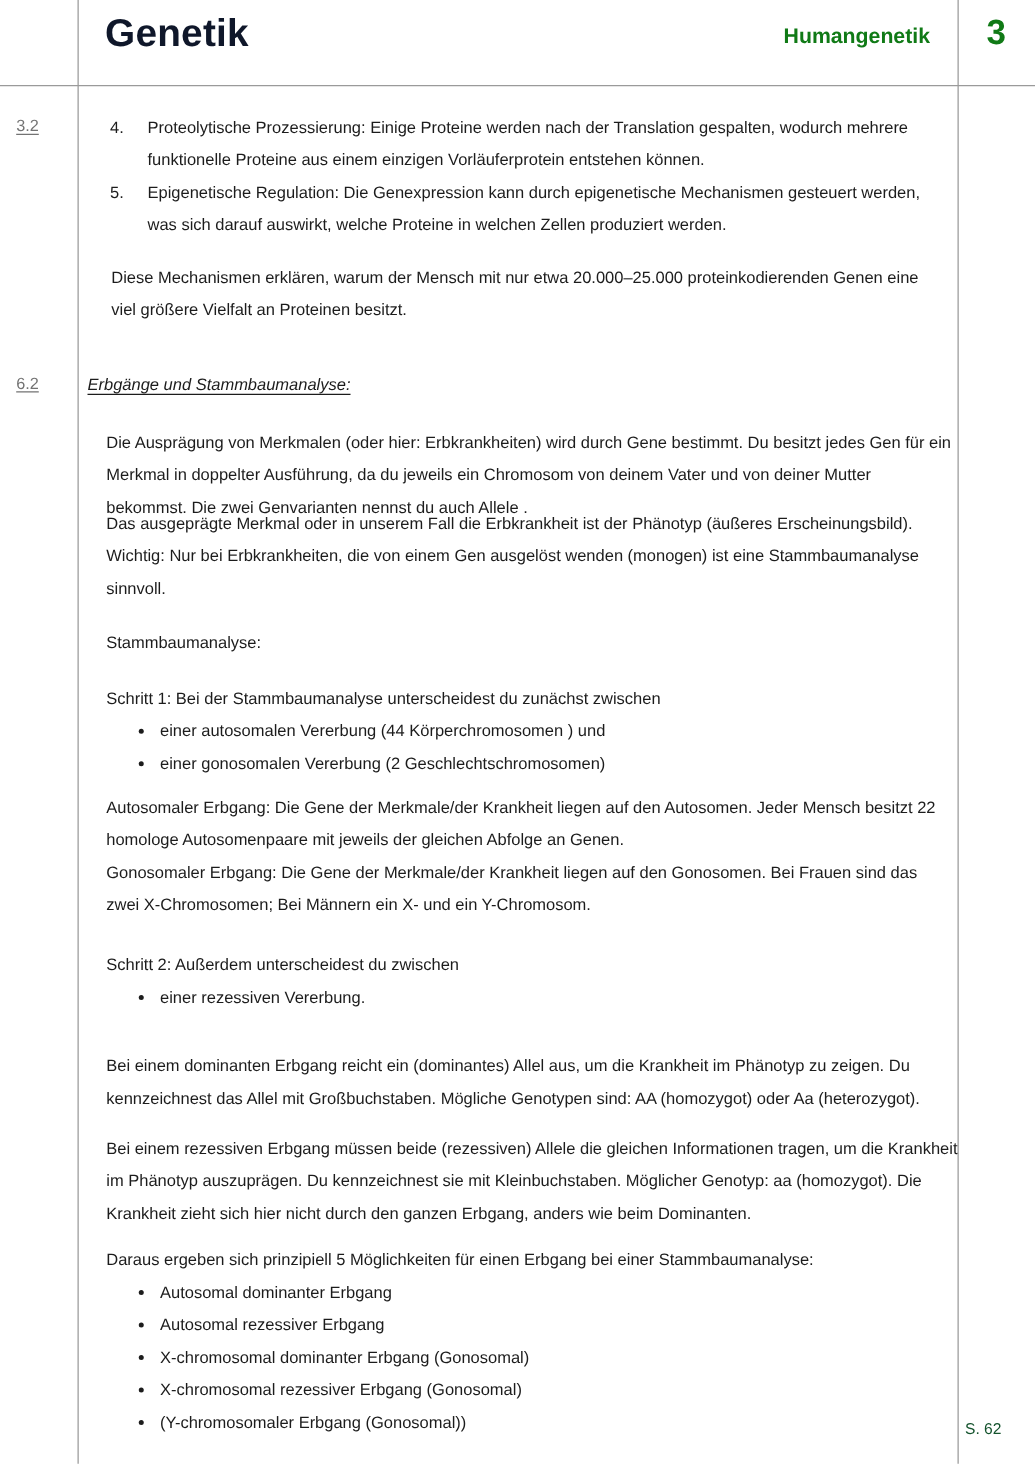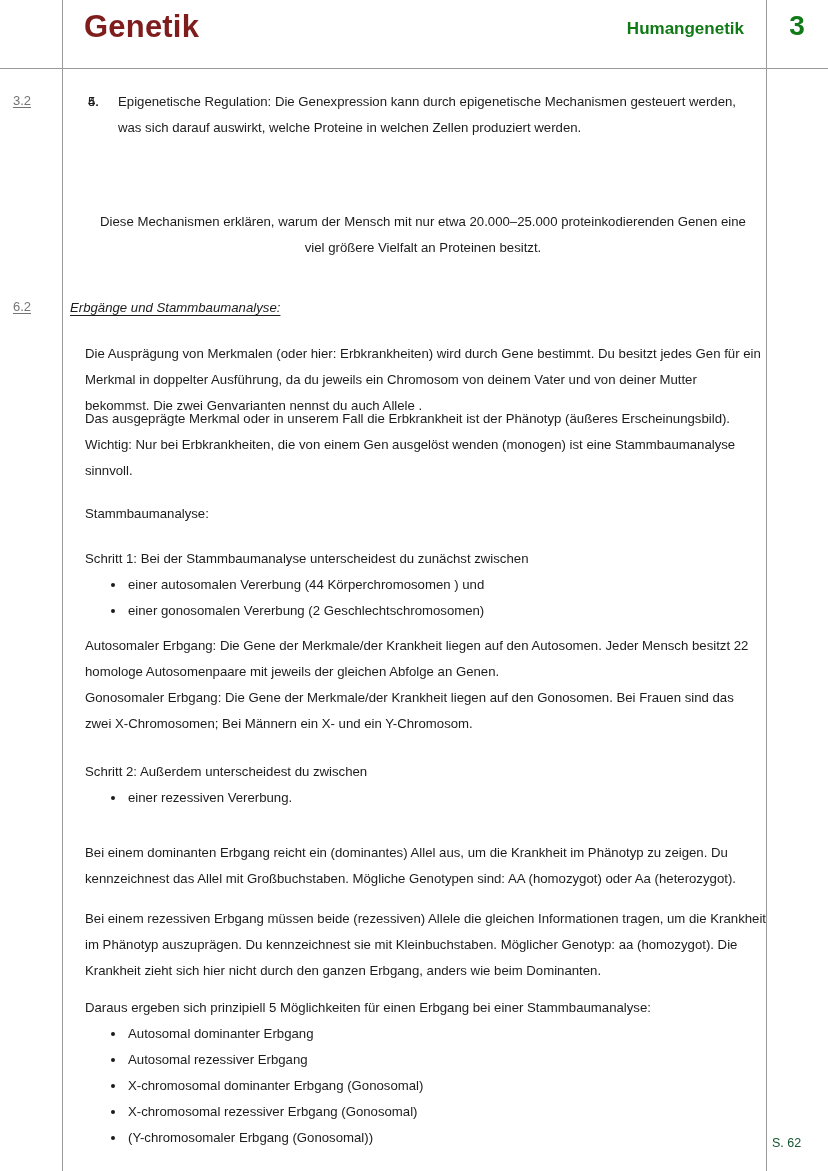--- a/index.html
+++ b/index.html
@@ -49,21 +49,21 @@
     top: 0;
     width: 828px;
     height: 68px;
   }
   .doc-title {
     position: absolute;
     left: 84px;
     top: 9px;
     font-size: 31px;
     font-weight: bold;
-    color: #7f1d1d;
+    color: #0f172a;
     letter-spacing: 0.2px;
   }
   .doc-subtitle {
     position: absolute;
     left: 420px;
     top: 19px;
     width: 324px;
     text-align: right;
     font-size: 17px;
     font-weight: bold;
@@ -184,29 +184,30 @@
 </div>
 
 <div class="content">
 
   <div class="section-marker" style="left:-63px; top:24px;">3.2</div>
 
   <div class="block" style="left:25px; top:20px; width:675px;">
     <ol class="numlist">
       <li>
         <span class="num">4.</span>
+        <span>Proteolytische Prozessierung: Einige Proteine werden nach der Translation gespalten, wodurch mehrere funktionelle Proteine aus einem einzigen Vorläuferprotein entstehen können.</span>
       </li>
       <li>
         <span class="num">5.</span>
         <span>Epigenetische Regulation: Die Genexpression kann durch epigenetische Mechanismen gesteuert werden, was sich darauf auswirkt, welche Proteine in welchen Zellen produziert werden.</span>
       </li>
     </ol>
   </div>
 
-  <div class="block" style="left:26px; top:140px; width:668px;text-align:center;">
+  <div class="block" style="left:26px; top:140px; width:668px;">
     <p class="para">Diese Mechanismen erklären, warum der Mensch mit nur etwa 20.000–25.000 proteinkodierenden Genen eine viel größere Vielfalt an Proteinen besitzt.</p>
   </div>
 
   <div class="section-marker" style="left:-63px; top:230px;">6.2</div>
 
   <div class="block" style="left:7px; top:226px; width:690px;">
     <span class="heading-underline">Erbgänge und Stammbaumanalyse:</span>
   </div>
 
   <div class="block" style="left:22px; top:272px; width:678px;">

